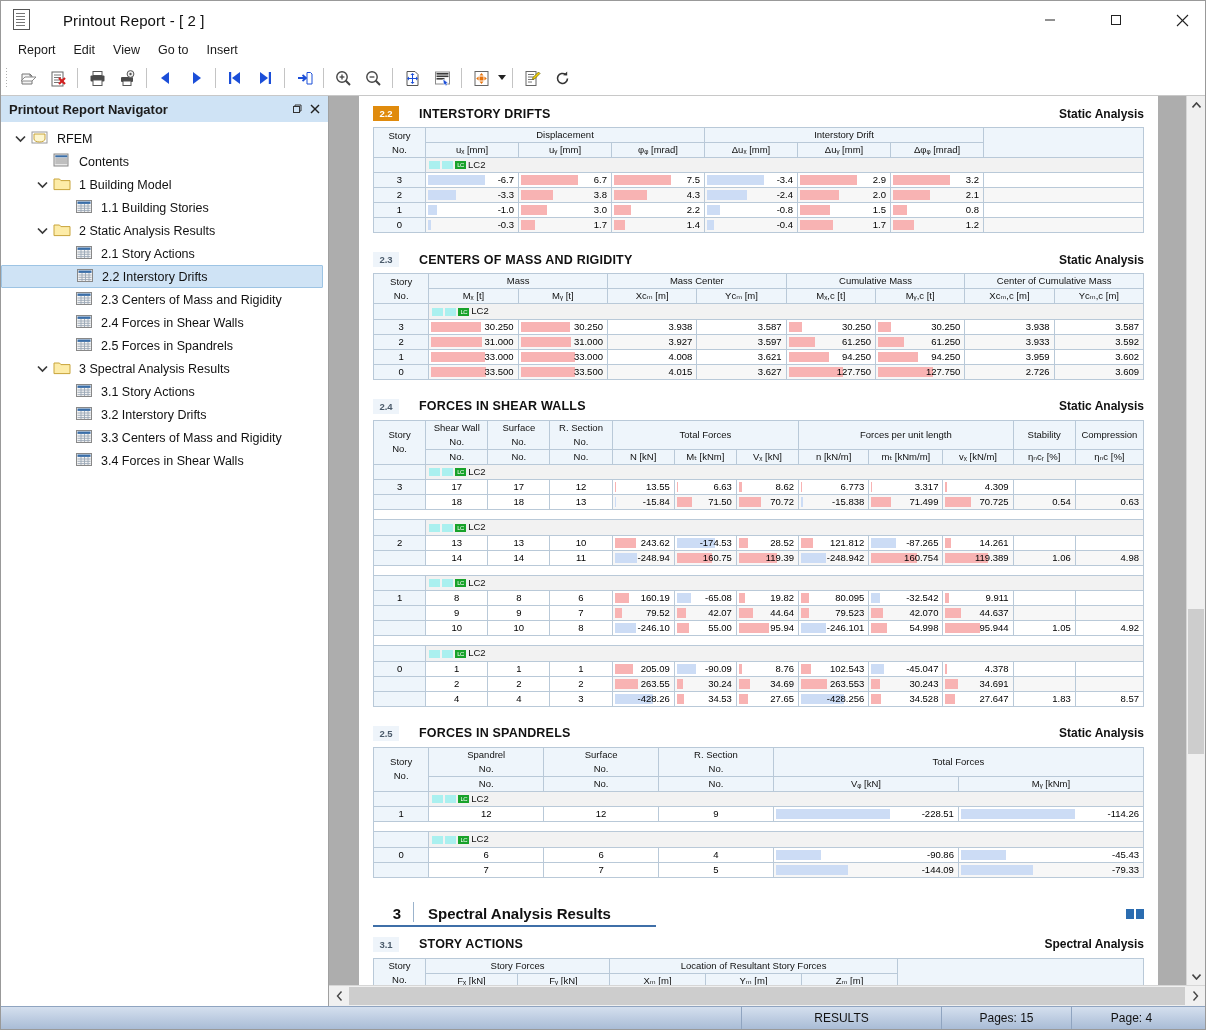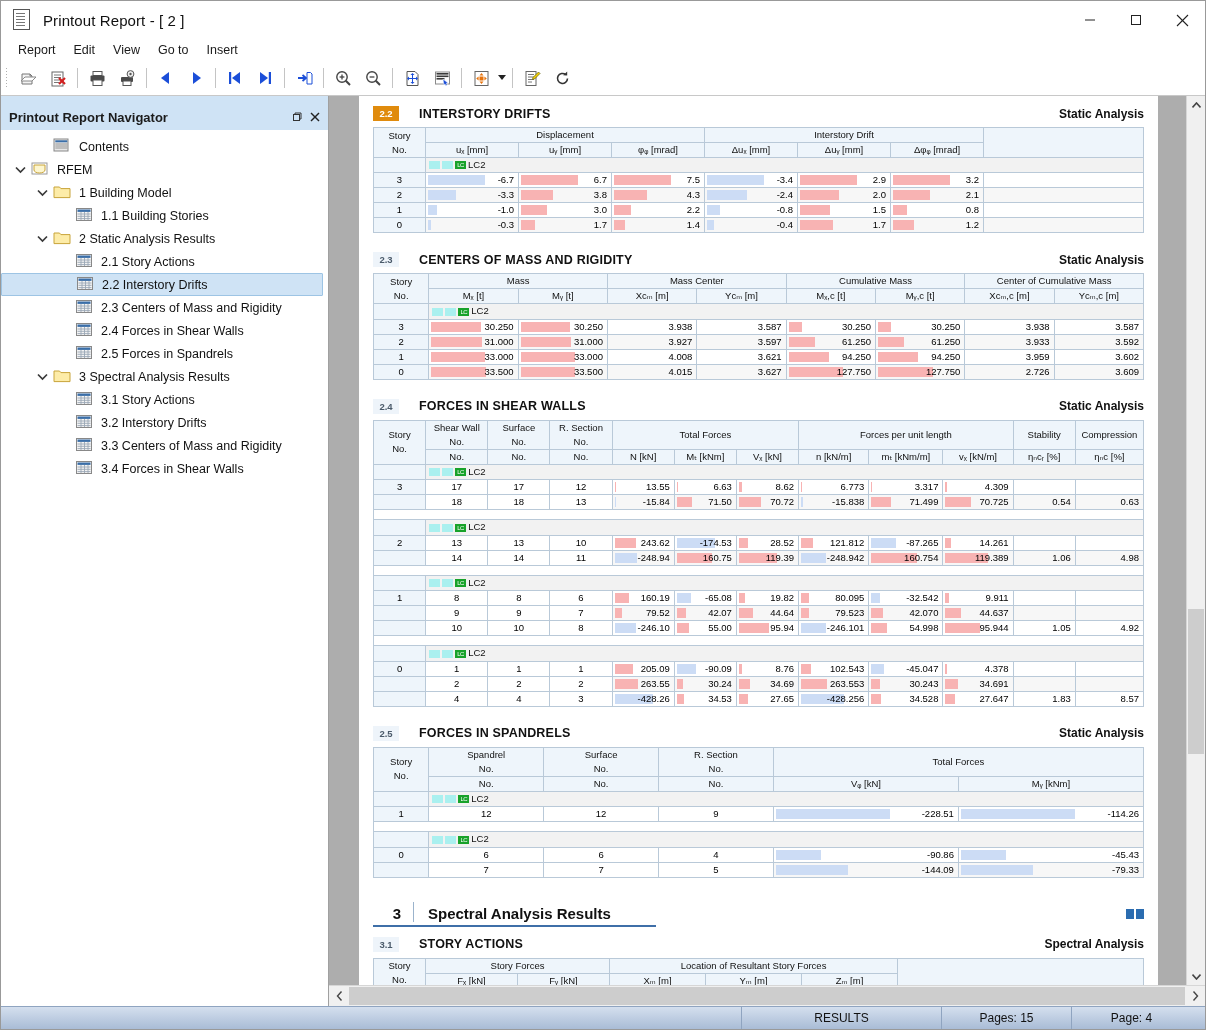--- a/index.html
+++ b/index.html
@@ -5,21 +5,21 @@
   html,body{margin:0;padding:0;}
   body{
     width:1206px;height:1030px;overflow:hidden;
     font-family:"Liberation Sans","DejaVu Sans",sans-serif;
     font-size:12px;color:#000;background:#fff;
   }
   .app{width:1206px;height:1030px;position:relative;display:flex;flex-direction:column;
        border:1px solid #999;box-sizing:border-box;background:#fff;}
 
   
-  .titlebar{height:38px;display:flex;align-items:center;background:#fff;flex:0 0 auto;}
+  .titlebar{height:38px;display:flex;align-items:center;background:#fff;flex:0 0 auto;gap:20px;}
   .tb-icon{width:22px;height:22px;margin-left:12px;margin-right:8px;position:relative;flex:0 0 auto;}
   .doc-glyph{width:15px;height:19px;border:1px solid #555;background:#fff;position:relative;}
   .doc-glyph:before{content:"";position:absolute;left:2px;top:3px;width:9px;height:1px;
      box-shadow:0 3px 0 #777,0 6px 0 #777,0 9px 0 #777,0 12px 0 #777;background:#777;}
   .tb-title{font-size:15px;color:#111;letter-spacing:.1px;}
   .tb-spacer{flex:1 1 auto;}
   .wbtn{width:46px;height:38px;display:flex;align-items:center;justify-content:center;cursor:default;}
   .wbtn svg{display:block;}
 
   
@@ -35,21 +35,21 @@
         background-size:3px 3px;}
   .tbtn{width:30px;height:28px;display:flex;align-items:center;justify-content:center;cursor:default;}
   .tsep{width:1px;height:20px;background:#c4c4c4;margin:0 4px;}
   .tcaret{width:12px;height:28px;display:flex;align-items:center;justify-content:center;cursor:default;}
 
   
   .body{flex:1 1 auto;display:flex;min-height:0;background:#fff;}
 
   
   .nav{width:327px;flex:0 0 auto;display:flex;flex-direction:column;background:#fff;}
-  .nav-head{height:26px;background:#cfe3f5;display:flex;align-items:center;padding:8px 4px 0 8px;
+  .nav-head{height:26px;background:#cfe3f5;display:flex;align-items:center;padding:0 4px 0 8px;
             border-bottom:1px solid #fff;}
   .nav-title{font-weight:bold;font-size:13px;color:#1b1b1b;flex:1 1 auto;}
   .nav-hbtn{width:18px;height:18px;display:flex;align-items:center;justify-content:center;cursor:default;}
   .nav-tree{flex:1 1 auto;overflow:hidden;padding-top:4px;background:#fff;}
   .tnode{height:23px;display:flex;align-items:center;cursor:default;white-space:nowrap;}
   .tnode.sel{background:#cfe3f5;border:1px solid #9dc4e4;box-sizing:border-box;
              margin-right:5px;border-radius:1px;}
   .tw{width:22px;height:23px;display:flex;align-items:center;justify-content:center;flex:0 0 auto;cursor:default;}
   .ticon{width:20px;height:17px;margin-right:6px;flex:0 0 auto;}
   .tlabel{font-size:12.5px;color:#111;}
@@ -340,43 +340,43 @@
         </div>
         <div class="nav-hbtn">
           <svg width="12" height="12" viewBox="0 0 12 12">
               <line x1="2" y1="2" x2="10" y2="10" stroke="#222" stroke-width="1.4"></line>
               <line x1="10" y1="2" x2="2" y2="10" stroke="#222" stroke-width="1.4"></line>
             </svg>
         </div>
       </div>
       <div class="nav-tree" id="nav-tree">
           <div class="tnode">
+            <div class="tw" style="margin-left: 8px;">
+              <svg width="11" height="8" viewBox="0 0 11 8">
+                <path d="M1 1.5 L5.5 6 L10 1.5" fill="none" stroke="#3a3a3a" stroke-width="1.7"></path>
+              </svg>
+            </div>
+            <span class="ticon"><svg width="18" height="15" viewBox="0 0 18 15">
+                <rect x="1" y="2" width="15" height="11" fill="#fff" stroke="#9a9a9a" stroke-width="1"></rect>
+                <path d="M3 4 h11 v5 a5.5 3 0 0 1 -11 0z" fill="#fdf6cf" stroke="#c8a43a" stroke-width="1"></path>
+              </svg></span>
+            <span class="tlabel">RFEM</span>
+          </div>
+          <div class="tnode">
             <div class="tw" style="margin-left: 30px;"></div>
             <span class="ticon"><svg width="18" height="15" viewBox="0 0 18 15">
                 <rect x="1" y="1" width="14" height="12" fill="#e8e8e8" stroke="#888" stroke-width="1"></rect>
                 <rect x="2.3" y="2.3" width="12" height="2" fill="#3a6ea8"></rect>
                 <g stroke="#8c8c8c" stroke-width=".9">
                   <line x1="2.3" y1="6" x2="14.3" y2="6"></line>
                   <line x1="2.3" y1="8" x2="14.3" y2="8"></line>
                   <line x1="2.3" y1="10" x2="14.3" y2="10"></line>
                 </g>
               </svg></span>
             <span class="tlabel">Contents</span>
-          </div>
-          <div class="tnode">
-            <div class="tw" style="margin-left: 8px;">
-              <svg width="11" height="8" viewBox="0 0 11 8">
-                <path d="M1 1.5 L5.5 6 L10 1.5" fill="none" stroke="#3a3a3a" stroke-width="1.7"></path>
-              </svg>
-            </div>
-            <span class="ticon"><svg width="18" height="15" viewBox="0 0 18 15">
-                <rect x="1" y="2" width="15" height="11" fill="#fff" stroke="#9a9a9a" stroke-width="1"></rect>
-                <path d="M3 4 h11 v5 a5.5 3 0 0 1 -11 0z" fill="#fdf6cf" stroke="#c8a43a" stroke-width="1"></path>
-              </svg></span>
-            <span class="tlabel">RFEM</span>
           </div>
           <div class="tnode">
             <div class="tw" style="margin-left: 30px;">
               <svg width="11" height="8" viewBox="0 0 11 8">
                 <path d="M1 1.5 L5.5 6 L10 1.5" fill="none" stroke="#3a3a3a" stroke-width="1.7"></path>
               </svg>
             </div>
             <span class="ticon"><svg width="18" height="15" viewBox="0 0 18 15">
                 <path d="M1 3 h5.5 l1.4 1.6 H17 v9 H1z" fill="#fdeca8" stroke="#c8a43a" stroke-width="1"></path>
               </svg></span>

